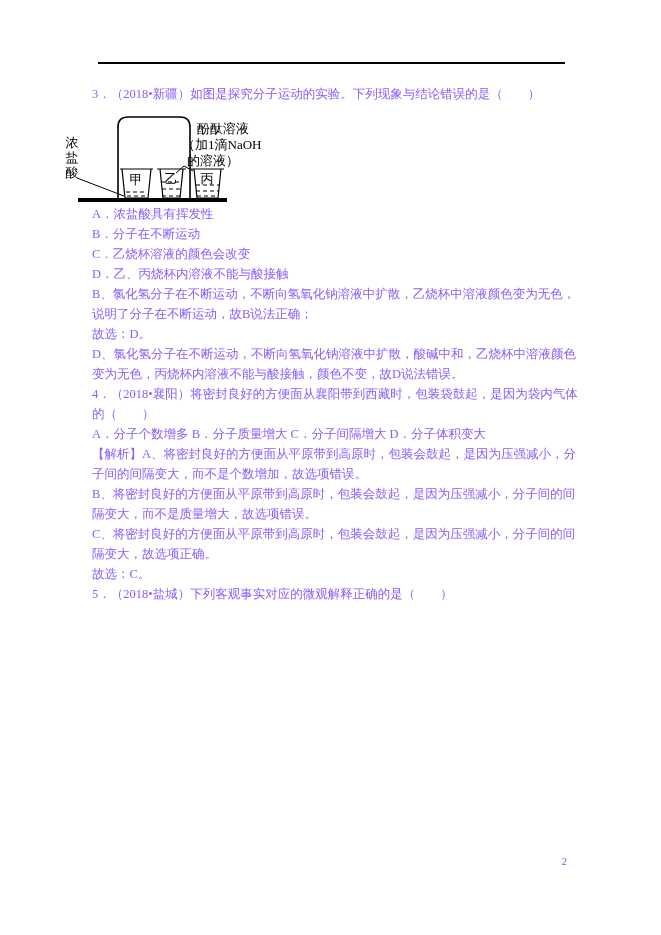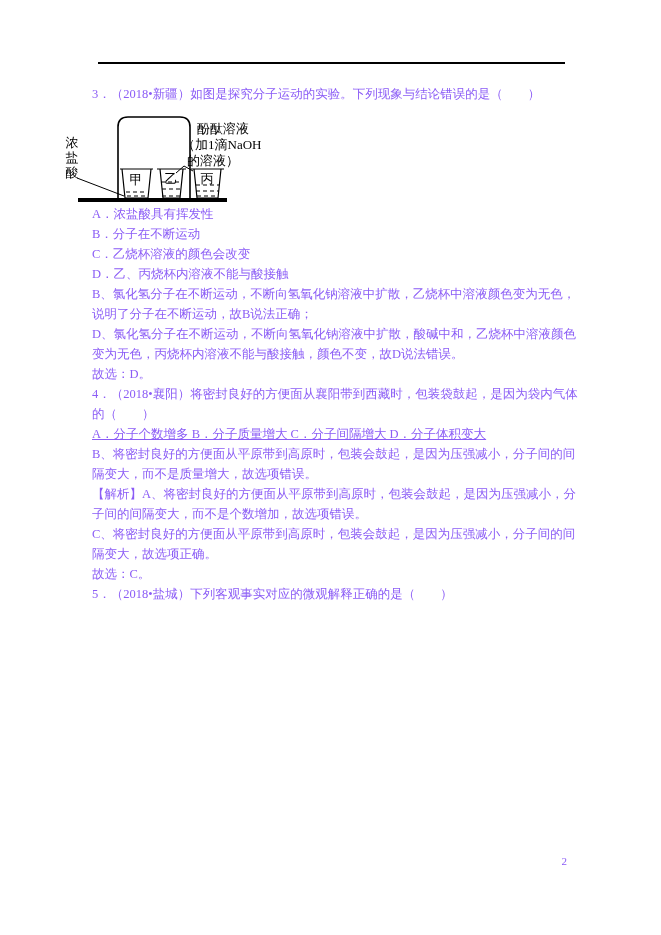--- a/index.html
+++ b/index.html
@@ -13,21 +13,21 @@
     border-top:2px solid #000;
   }
   .content{
     position:absolute;left:92px;top:84px;width:489px;
     font-size:12.5px;line-height:20px;
   }
   .content p{margin:0;padding:0;}
   .para{margin-top:7px;}
   .mt5{margin-top:5px;}
   .mt6{margin-top:6px;}
-  .mt10{margin-top:10px;text-decoration:underline;}
+  .mt10{margin-top:10px;}
   .opt{margin-top:9px;}
   .opt-first{margin-top:21px;}
   .figure{position:relative;margin-top:10px;height:90px;}
   .figure svg{position:absolute;left:-32px;top:-2px;}
   .fig-text{font-family:"Liberation Serif","DejaVu Serif",serif;font-size:13px;fill:#000;}
   .page-number{
     position:absolute;top:854px;right:94px;font-size:11px;line-height:14px;
   }
 </style>
 </head>
@@ -88,27 +88,27 @@
         </g>
       </svg>
     </div>
 
     <p class="opt opt-first">A．浓盐酸具有挥发性</p>
     <p class="opt">B．分子在不断运动</p>
     <p class="opt">C．乙烧杯溶液的颜色会改变</p>
     <p class="opt">D．乙、丙烧杯内溶液不能与酸接触</p>
 
     <p class="para">B、氯化氢分子在不断运动，不断向氢氧化钠溶液中扩散，乙烧杯中溶液颜色变为无色，说明了分子在不断运动，故B说法正确；</p>
+    <p class="para mt5">故选：D。</p>
     <p class="para mt5">D、氯化氢分子在不断运动，不断向氢氧化钠溶液中扩散，酸碱中和，乙烧杯中溶液颜色变为无色，丙烧杯内溶液不能与酸接触，颜色不变，故D说法错误。</p>
-    <p class="para mt5">故选：D。</p>
 
     <p class="para">4．（2018•襄阳）将密封良好的方便面从襄阳带到西藏时，包装袋鼓起，是因为袋内气体的（　　）</p>
     <p class="para mt10">A．分子个数增多 B．分子质量增大 C．分子间隔增大 D．分子体积变大</p>
+    <p class="para mt6">【解析】A、将密封良好的方便面从平原带到高原时，包装会鼓起，是因为压强减小，分子间的间隔变大，而不是个数增加，故选项错误。</p>
     <p class="para mt6">B、将密封良好的方便面从平原带到高原时，包装会鼓起，是因为压强减小，分子间的间隔变大，而不是质量增大，故选项错误。</p>
-    <p class="para mt6">【解析】A、将密封良好的方便面从平原带到高原时，包装会鼓起，是因为压强减小，分子间的间隔变大，而不是个数增加，故选项错误。</p>
     <p class="para mt6">C、将密封良好的方便面从平原带到高原时，包装会鼓起，是因为压强减小，分子间的间隔变大，故选项正确。</p>
     <p class="para mt6">故选：C。</p>
 
     <p class="para">5．（2018•盐城）下列客观事实对应的微观解释正确的是（　　）</p>
 
   </div>
 
   <div class="page-number">2</div>
 
 </div>

